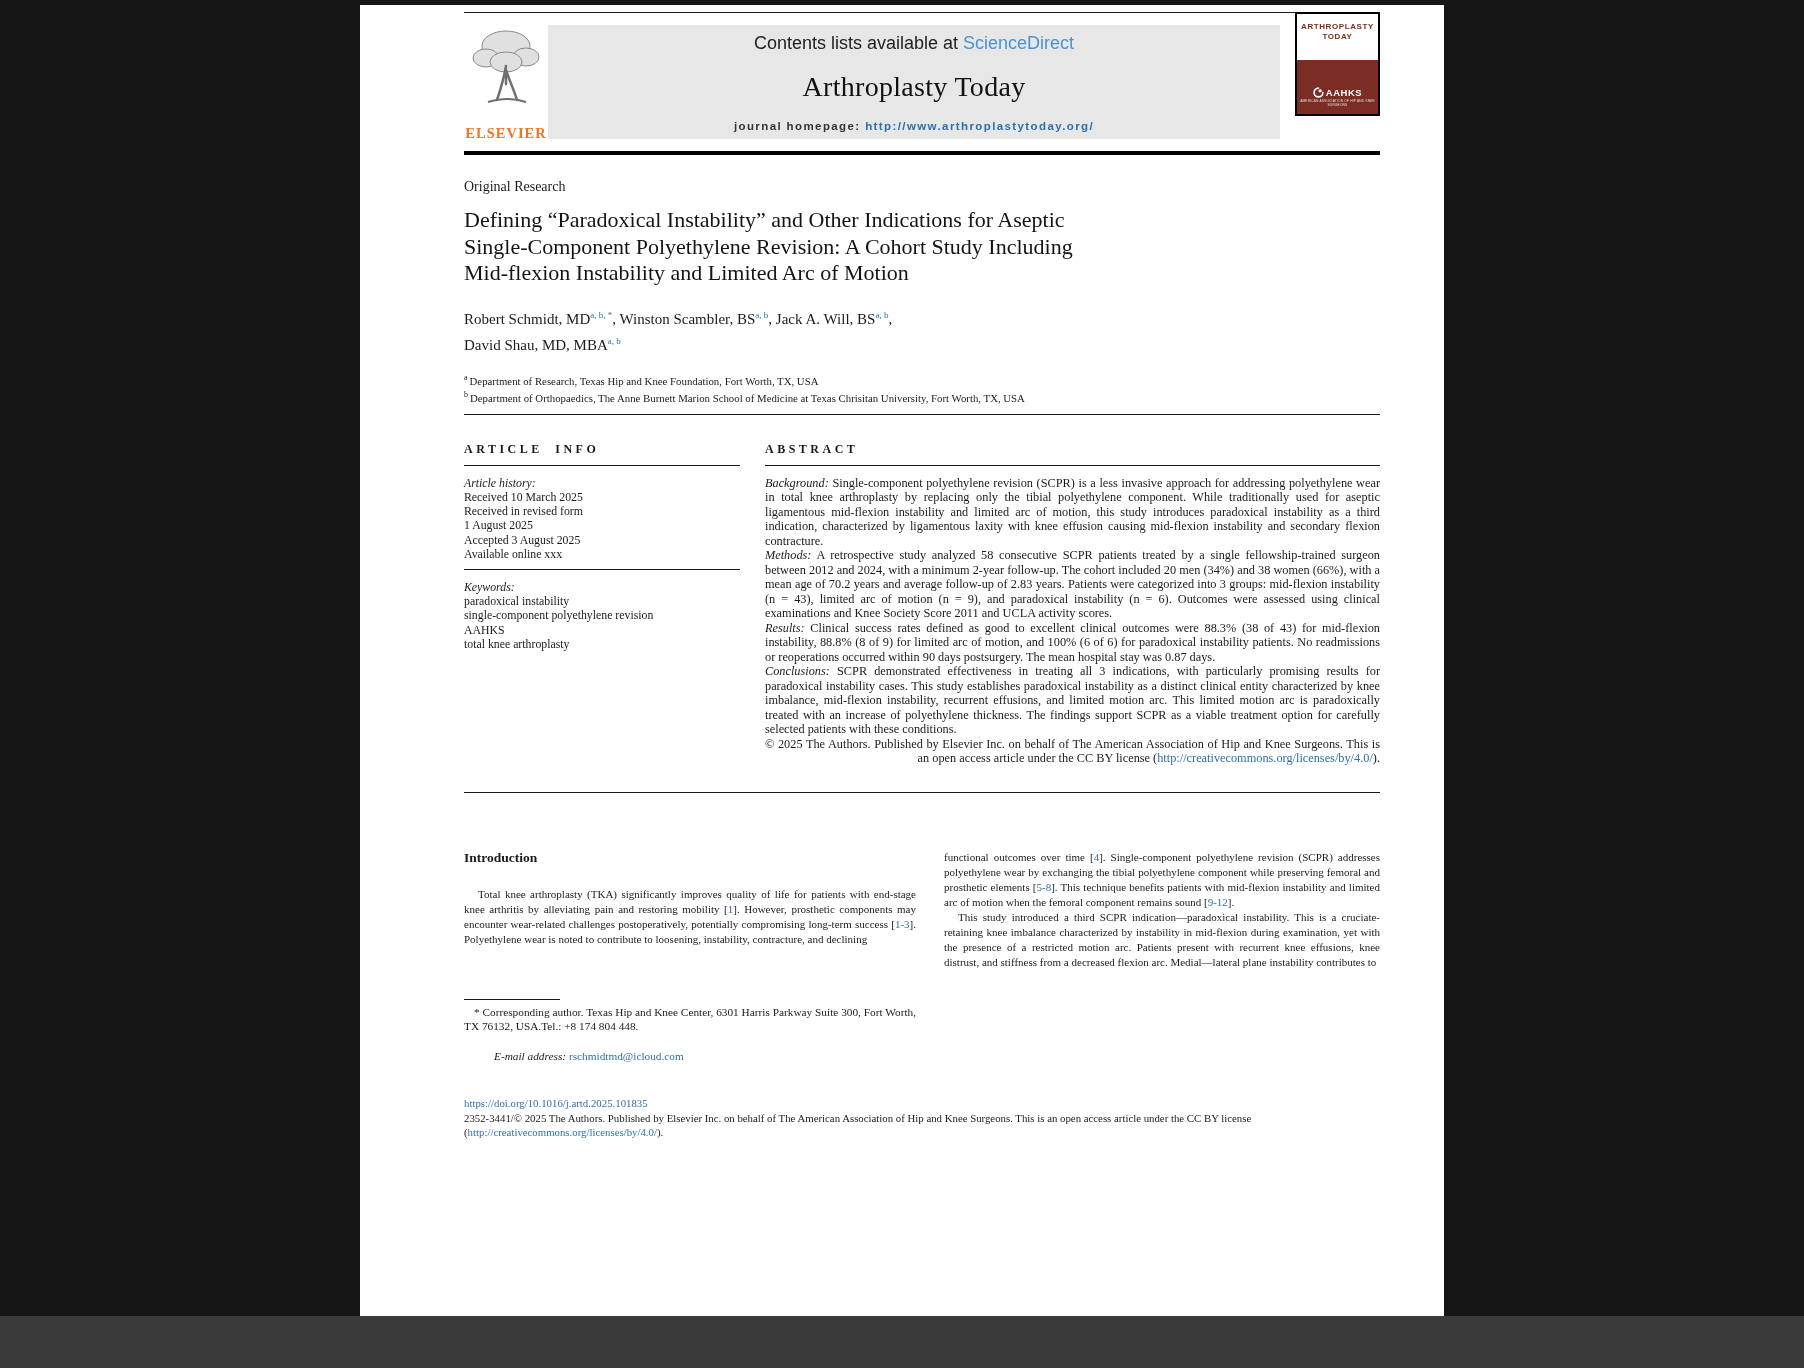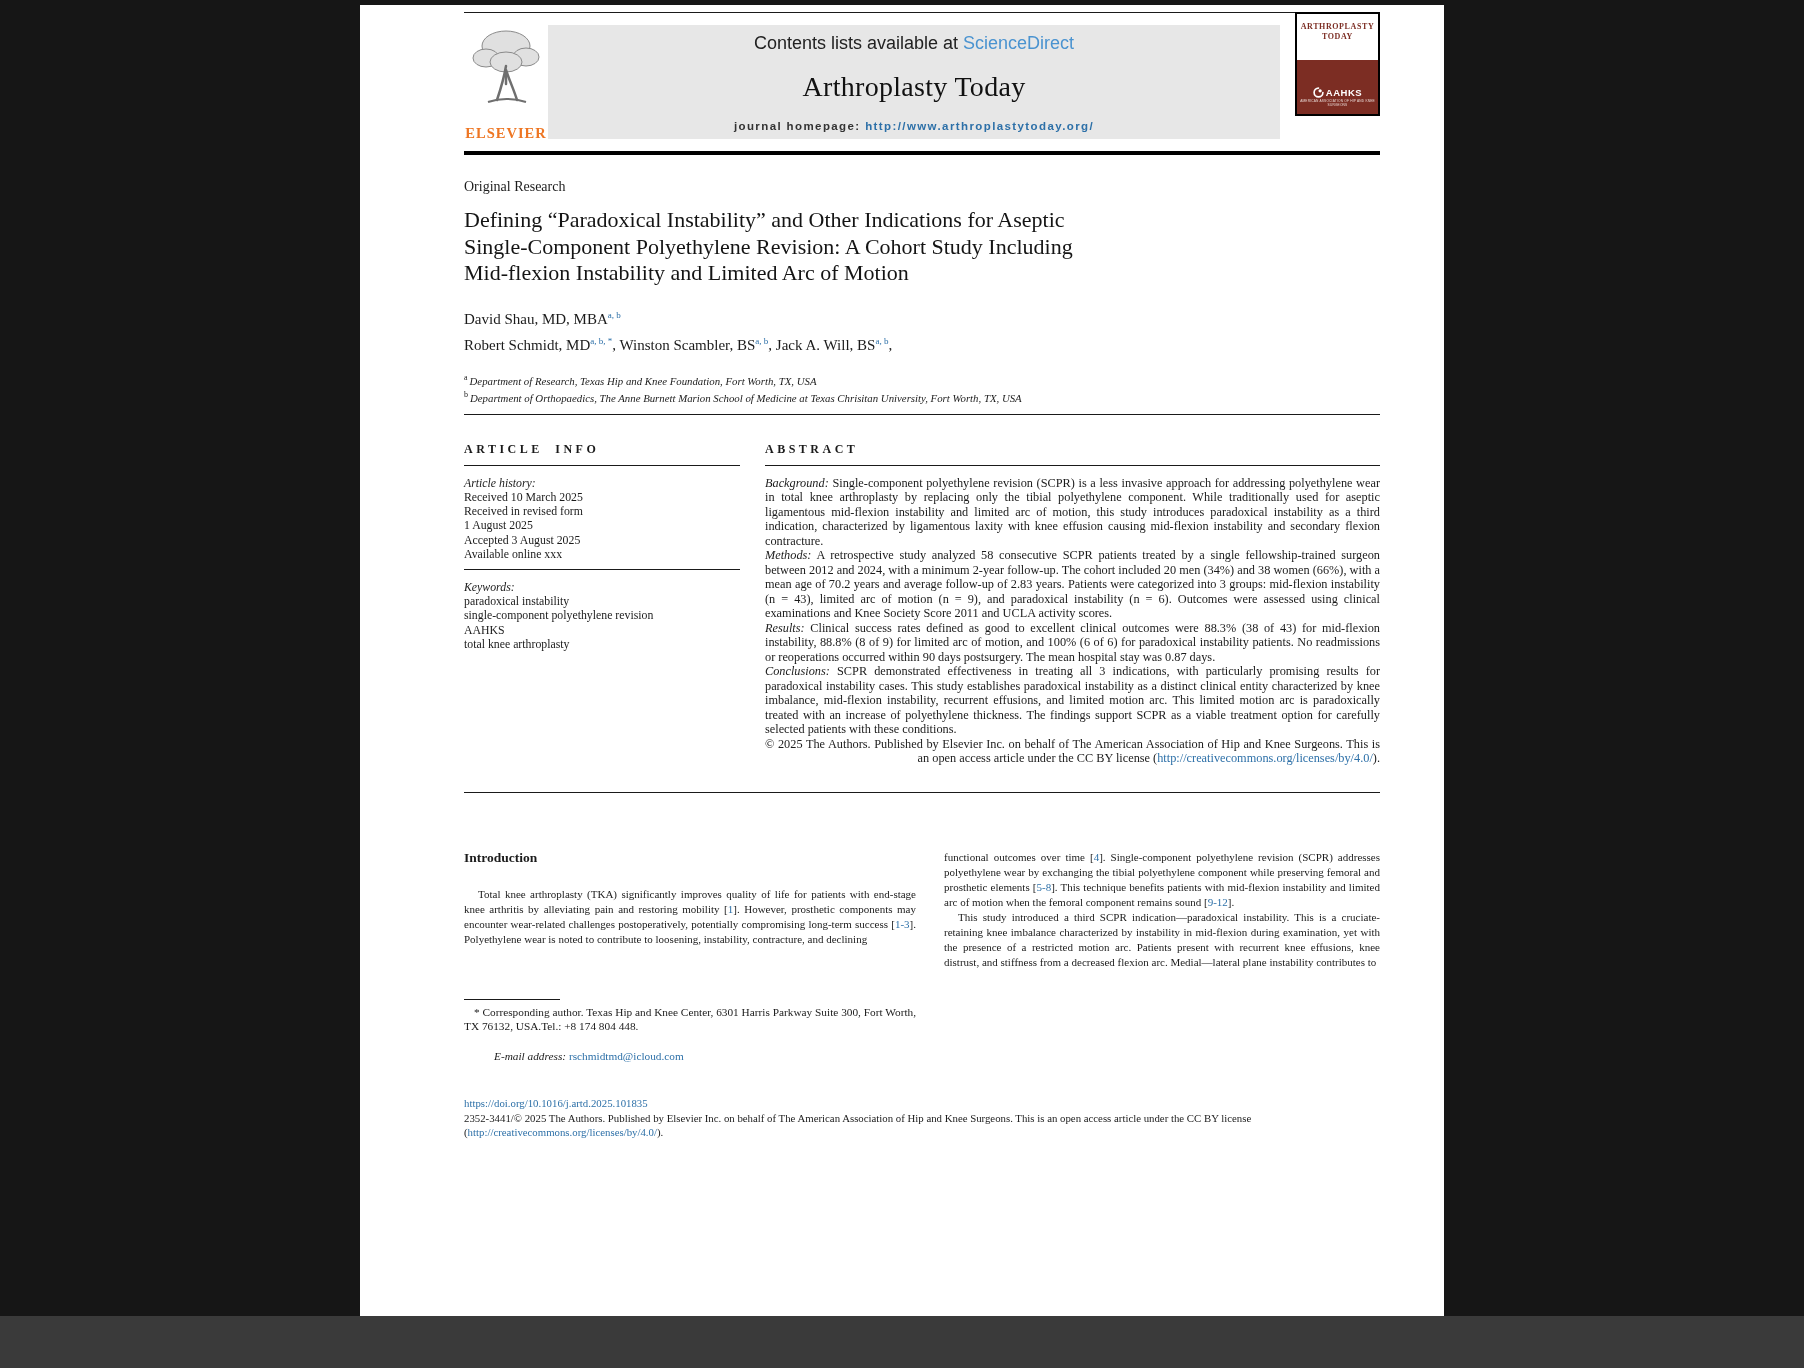--- a/index.html
+++ b/index.html
@@ -26,36 +26,36 @@
   .elsevier-word{color:#ee7623;font-weight:bold;font-size:14.5px;letter-spacing:1px;line-height:14px;}
   .gray-box{width:732px;height:114px;background:#e7e7e7;display:flex;flex-direction:column;justify-content:space-between;text-align:center;padding:8px 0 7px 0;box-sizing:border-box;}
   .contents-line{font-family:"Liberation Sans",sans-serif;font-size:18px;color:#222;}
   .sd-link{color:#4a93d0;}
   .banner-title{font-size:28px;color:#111;letter-spacing:.3px;}
   .homepage-line{font-family:"Liberation Sans",sans-serif;font-size:11.5px;letter-spacing:1.4px;color:#333;font-weight:bold;}
   .homepage-line .link{font-weight:bold;}
   .cover-wrap{margin-left:15px;margin-top:-13px;}
   .cover{width:85px;height:104px;border:2px solid #000;box-sizing:border-box;background:#fff;display:flex;flex-direction:column;overflow:hidden;}
   .cover-white{height:38px;padding-top:8px;text-align:center;}
-  .cover-title{color:#7c2d23;font-family:Liberation Serif, serif;font-weight:bold;font-size:8px;letter-spacing:.6px;line-height:9.5px;}
+  .cover-title{color:#7c2d23;font-family:Liberation Sans, sans-serif;font-weight:bold;font-size:8px;letter-spacing:.6px;line-height:9.5px;}
   .cover-maroon{flex:1;background:#7c2d23;display:flex;flex-direction:column;justify-content:flex-end;align-items:center;padding-bottom:7px;}
   .aahks-row{display:flex;align-items:center;gap:2px;}
   .aahks-word{color:#fff;font-family:"Liberation Sans",sans-serif;font-weight:bold;font-size:9.5px;letter-spacing:.5px;}
   .aahks-sub{color:#e8d9d5;font-family:"Liberation Sans",sans-serif;font-size:3.2px;letter-spacing:.2px;margin-top:1px;text-align:center;}
 
   .thick-rule{margin-top:11px;height:4px;background:#000;}
 
   
   .type-label{margin-top:24px;font-size:14px;}
   .title{margin:12px 0 0 0;font-size:22px;font-weight:normal;line-height:26.5px;color:#141414;}
   .authors{margin-top:17px;font-size:15px;line-height:22px;}
   .asup{font-size:9px;color:#2d70a8;}
   .affils{margin-top:15px;font-size:10.8px;line-height:13.5px;}
   .affil sup{font-size:8px;margin-right:2px;font-style:normal;}
-  .affil-text{font-style:italic;}
+  .affil-text{}
   .wide{margin-top:9px;}
 
   
   .cols-row{display:flex;margin-top:27px;}
   .info-col{width:276px;margin-right:25px;flex:none;}
   .abs-col{width:615px;flex:none;}
   .col-heading{font-size:12px;font-weight:bold;letter-spacing:3.5px;word-spacing:6px;}
   .col-rule{margin-top:8px;}
   .info-label{margin-top:10px;font-size:11.8px;line-height:14.2px;}
   .info-line{font-size:11.8px;line-height:14.2px;}
@@ -147,24 +147,24 @@
     <div class="type-label">Original Research</div>
 
     <h1 class="title">
       <div>Defining “Paradoxical Instability” and Other Indications for Aseptic</div>
       <div>Single-Component Polyethylene Revision: A Cohort Study Including</div>
       <div>Mid-flexion Instability and Limited Arc of Motion</div>
     </h1>
 
     <div class="authors">
       <div class="authors-line">
+        <span class="author"><span>Robert Schmidt, MD</span><sup class="asup">a, b, *</sup><span>, </span></span><span class="author"><span>Winston Scambler, BS</span><sup class="asup">a, b</sup><span>, </span></span><span class="author"><span>Jack A. Will, BS</span><sup class="asup">a, b</sup><span>,</span></span>
+      </div>
+      <div class="authors-line">
         <span class="author"><span>David Shau, MD, MBA</span><sup class="asup">a, b</sup></span>
-      </div>
-      <div class="authors-line">
-        <span class="author"><span>Robert Schmidt, MD</span><sup class="asup">a, b, *</sup><span>, </span></span><span class="author"><span>Winston Scambler, BS</span><sup class="asup">a, b</sup><span>, </span></span><span class="author"><span>Jack A. Will, BS</span><sup class="asup">a, b</sup><span>,</span></span>
       </div>
     </div>
 
     <div class="affils">
       <div class="affil"><sup>a</sup><span class="affil-text">Department of Research, Texas Hip and Knee Foundation, Fort Worth, TX, USA</span></div>
       <div class="affil"><sup>b</sup><span class="affil-text">Department of Orthopaedics, The Anne Burnett Marion School of Medicine at Texas Chrisitan University, Fort Worth, TX, USA</span></div>
     </div>
 
     <div class="rule wide"></div>
 

